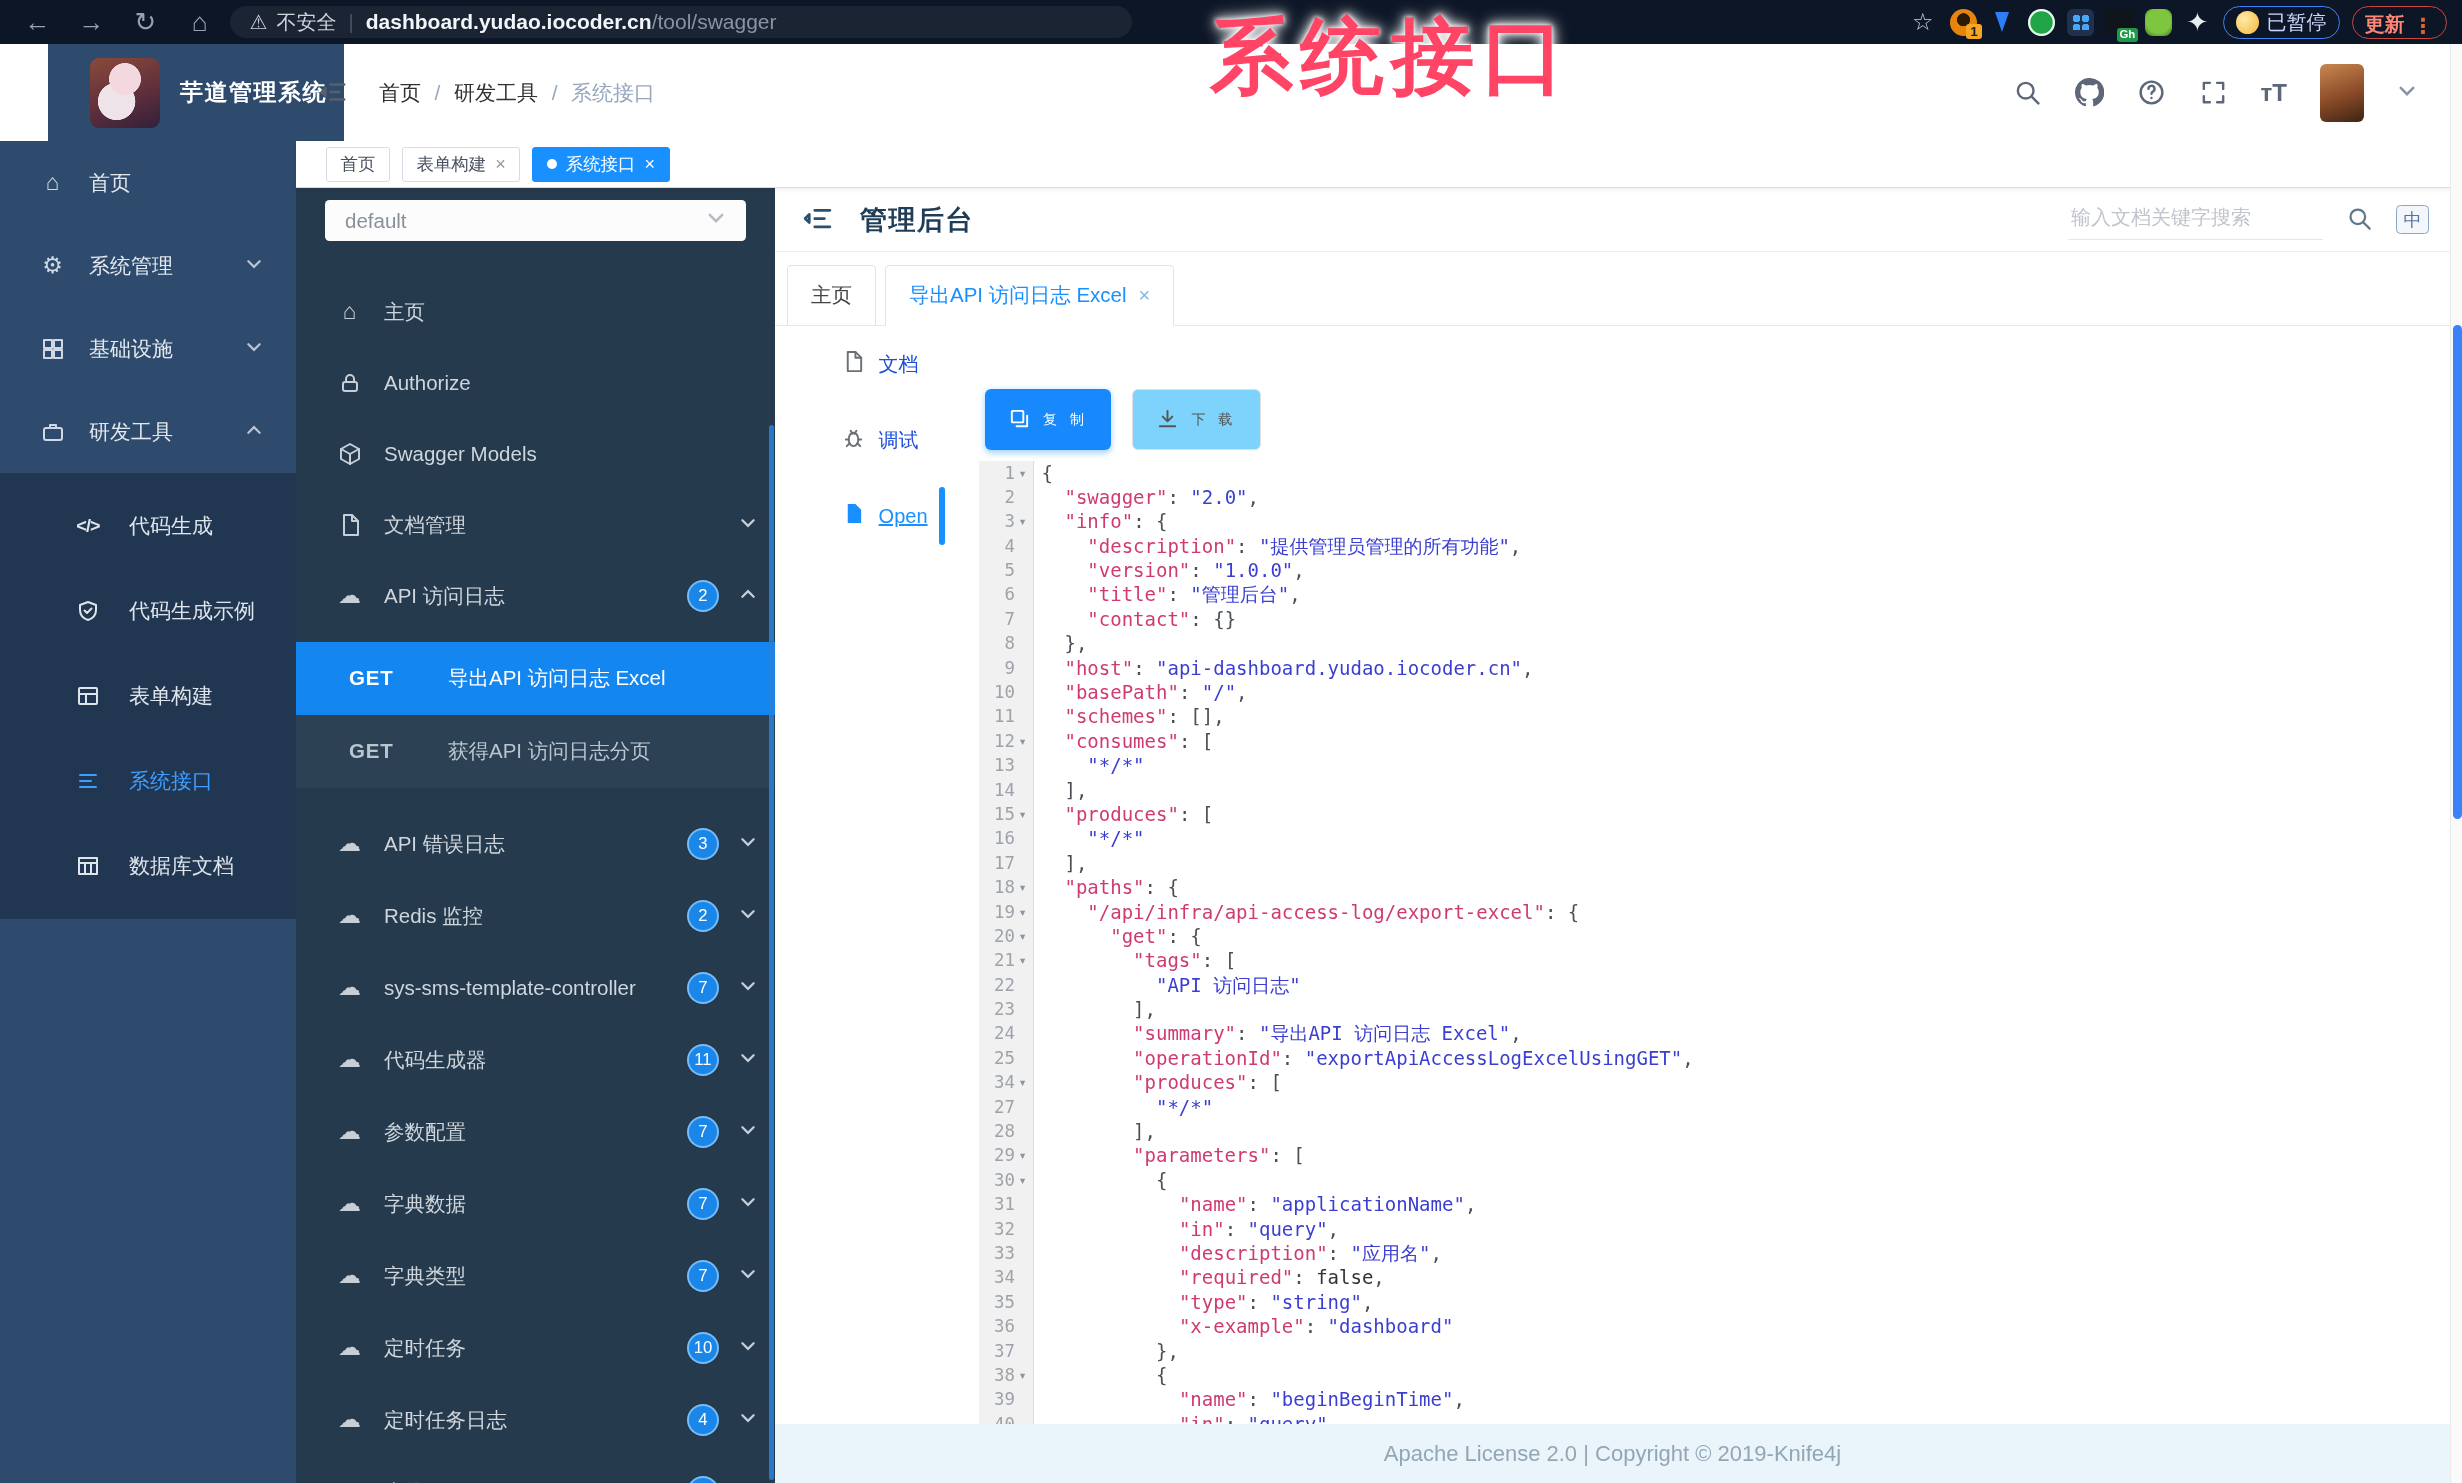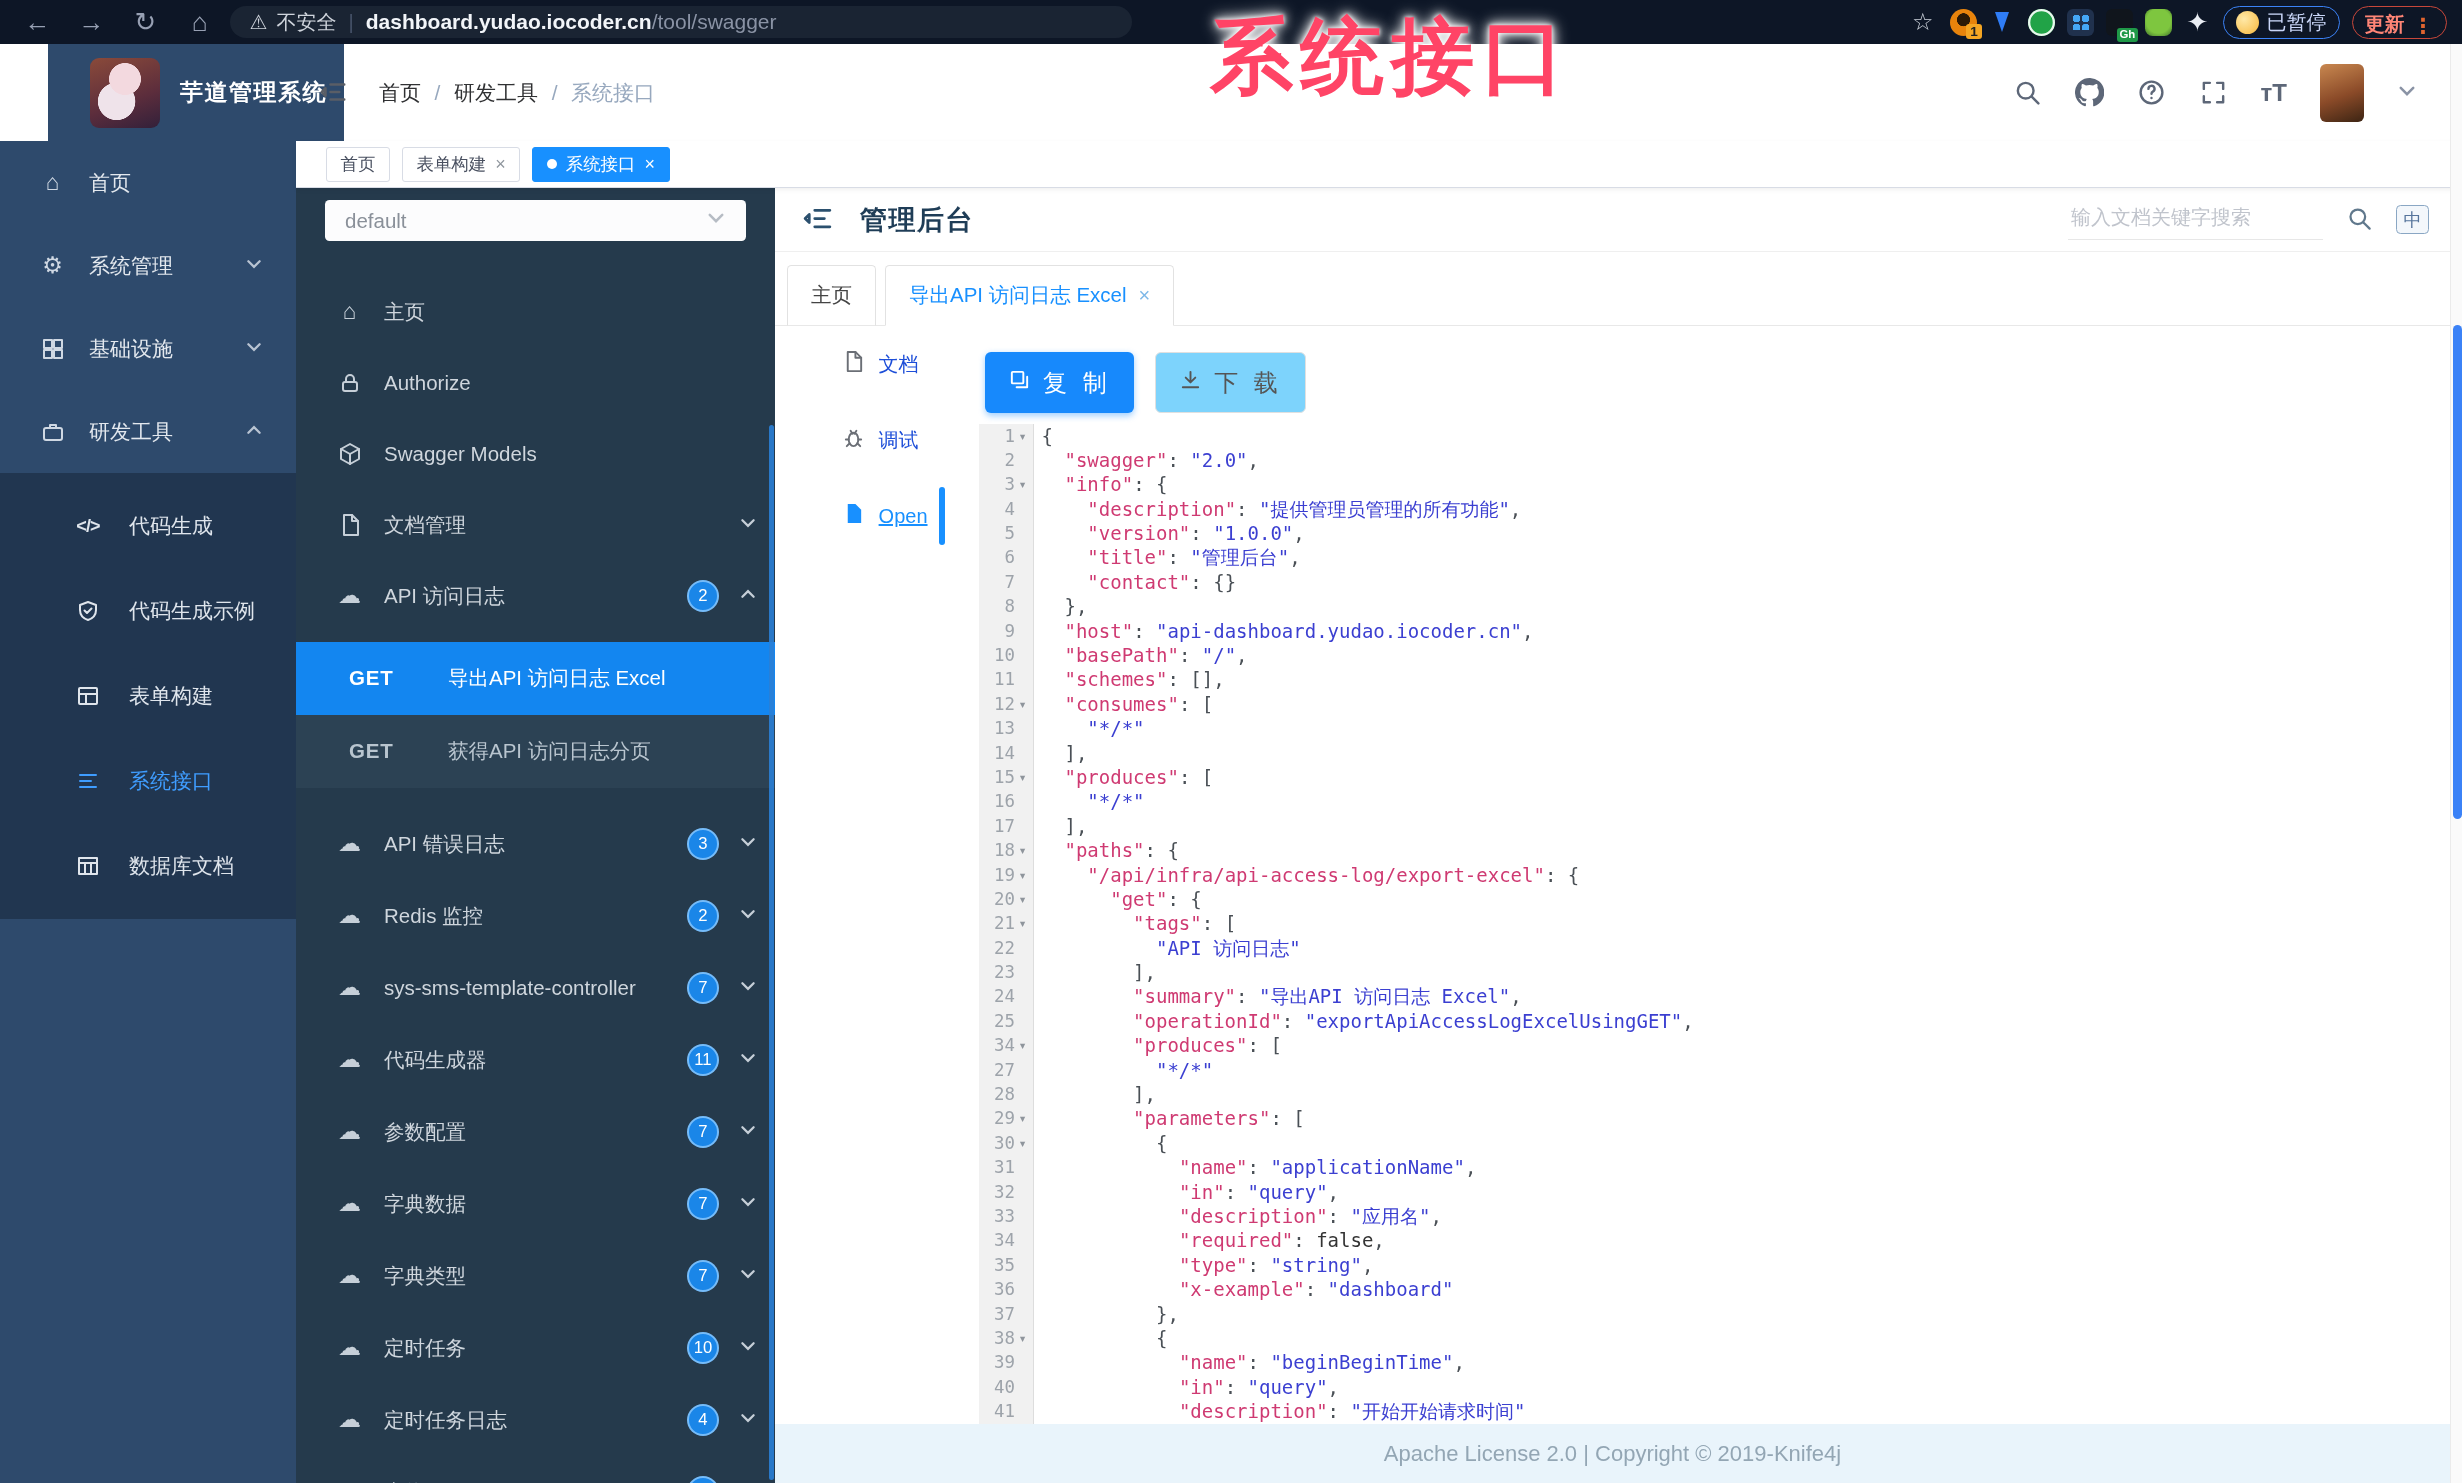--- a/index.html
+++ b/index.html
@@ -148,22 +148,22 @@
   .content-body { display:flex; height:1158px; }
   .mini-menu { width:174px; position:relative; flex:none; }
   .mini-item { height:76px; display:flex; align-items:center; padding-left:67px; gap:13.6px;
                color:#1d4ed8; font-size:20px; }
   .mini-item .ic { color:#6b6f76; } .mini-item .ic svg { width:23px; height:23px; }
   .mini-item.active, .mini-item.active .ic { color:#1890ff;text-decoration:underline; }
   .mini-indicator { position:absolute; right:3.8px; top:161px; width:6px; height:58px; border-radius:3px;
                     background:#1890ff; }
   .editor-pane { flex:1; min-width:0; }
   .toolbar { padding:26px 0 6px 36px; display:flex; gap:21px; }
-  .btn { height:61px; border-radius:6px; font-size:24px; display:flex; align-items:center;
-         justify-content:flex-end; gap:12px; padding:0 23px; letter-spacing:4.5px; }
+  .btn { height:61px; border-radius:6px; font-size:14px; display:flex; align-items:center;
+         justify-content:flex-end; gap:12px; padding:0 23px; letter-spacing:4.5px;margin-top:37px; }
   .btn .ic svg { width:23px; height:23px; }
   .btn-copy { background:#1789fc; color:#fff; box-shadow:0 2.3px 6px rgba(23,137,252,.4); }
   .btn-down { background:#7dd3fc; color:#555; border:0.8px solid #e0e0e0; }
   .code-wrap { margin-left:30px; margin-top:4.5px; display:flex; height:1008px; overflow:hidden;
                font-family:"DejaVu Sans Mono","Liberation Mono",monospace; font-size:19px; line-height:24.4px; }
   .gutter { width:55px; background:#f1f1f1; border-right:0.8px solid #ddd; color:#9da3aa; flex:none;
             font-size:17.4px; }
   .gl { height:24.4px; display:flex; justify-content:flex-end; align-items:center; padding-right:3px; }
   .gl .num { text-align:right; }
   .gl .fold { width:15px; text-align:center; color:#8f959c; font-size:13.6px; }

